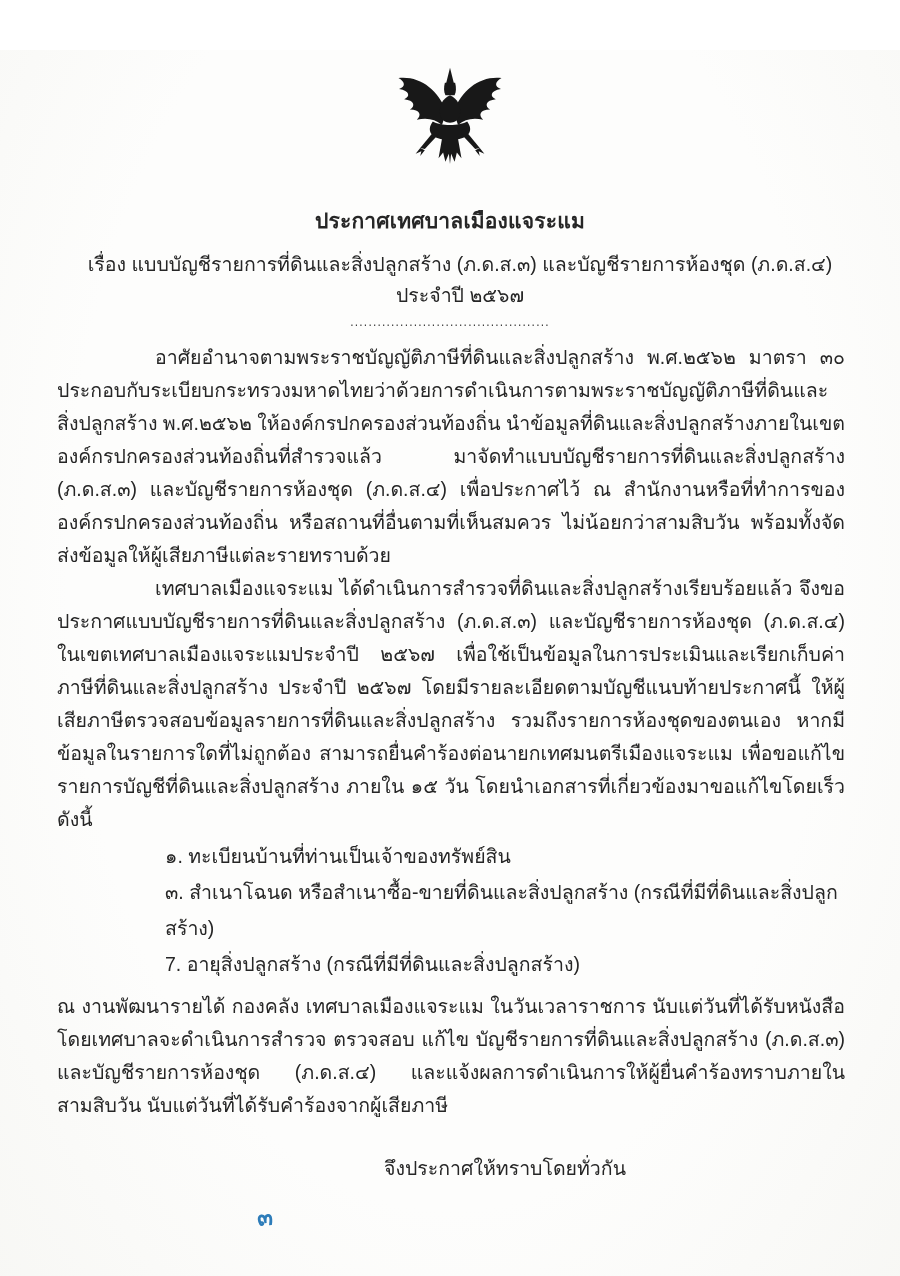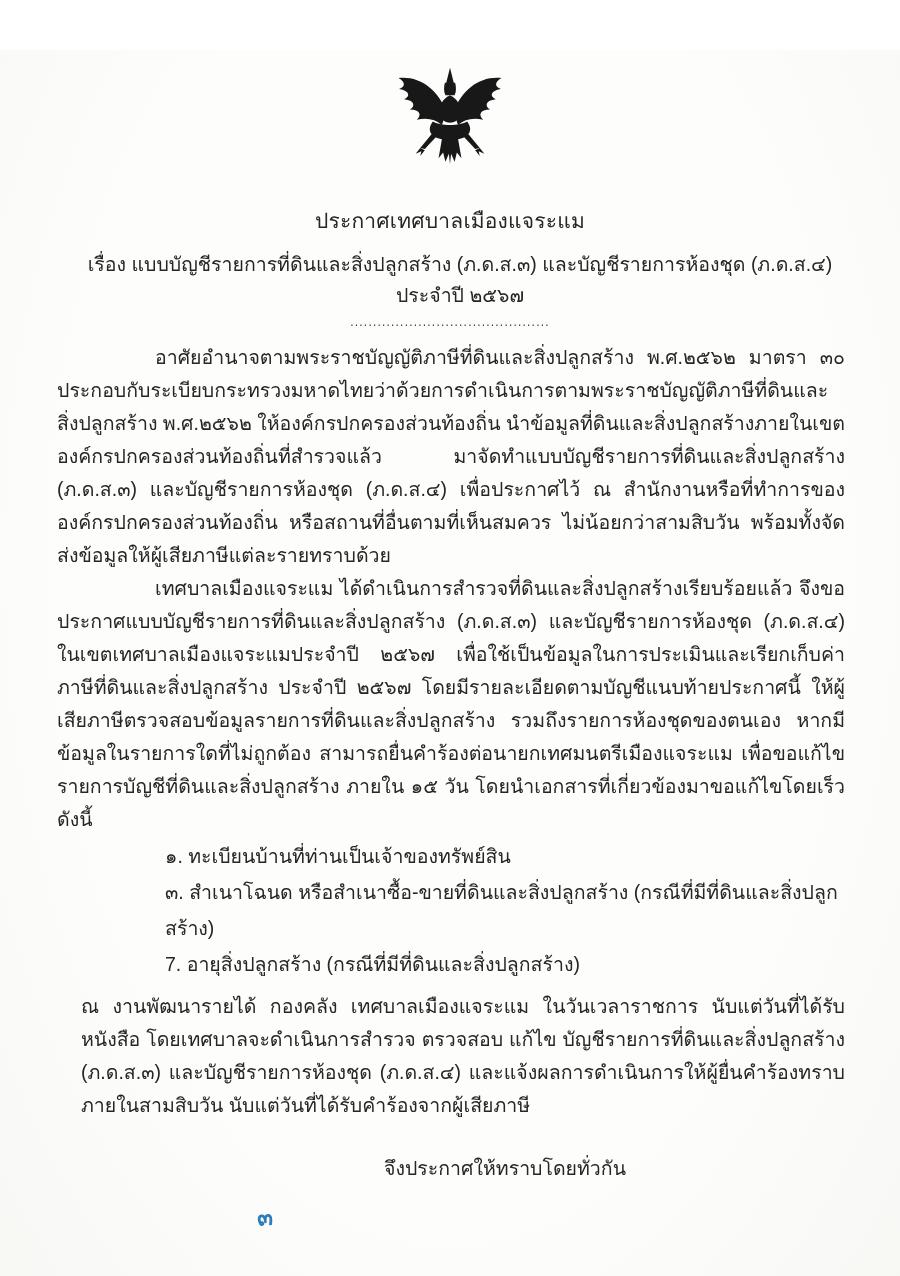--- a/index.html
+++ b/index.html
@@ -18,21 +18,21 @@
   .emblem {
     width: 126px; height: 142px;
     margin: 50px auto 0 auto;
     display: block;
   }
   .emblem svg { width: 100%; height: 100%; display: block; }
   .title {
     margin: 12px 0 0 0;
     text-align: center;
     font-size: 21px;
-    font-weight: normal;
+    font-weight: bold;
     letter-spacing: 0.2px;
   }
   .subject {
     margin: 12px 40px 0 60px;
     text-align: center;
     font-size: 19.5px;
   }
   .dots {
     margin: 6px 0 0 0;
     text-align: center;
@@ -49,21 +49,21 @@
   }
   .para { margin: 0; }
   .indent { text-indent: 98px; }
   .doclist {
     list-style: none;
     margin: 2px 0 0 0;
     padding: 0 0 0 108px;
     text-align: left;
   }
   .doclist li { line-height: 36px; }
-  .para-office { margin-top: 8px; margin-left: 24px; }
+  .para-office { margin-top: 8px; }
   .closing { margin: 30px 0 0 108px; text-align: center; }
   .dateline { margin: 16px 0 0 192px; text-align: left; }
   .handwritten-day {
     color: #2d7cb9;
     font-size: 23px;
     display: inline-block;
     transform: rotate(-5deg);
     margin: 0 12px 0 8px;
     font-weight: bold;
   }

